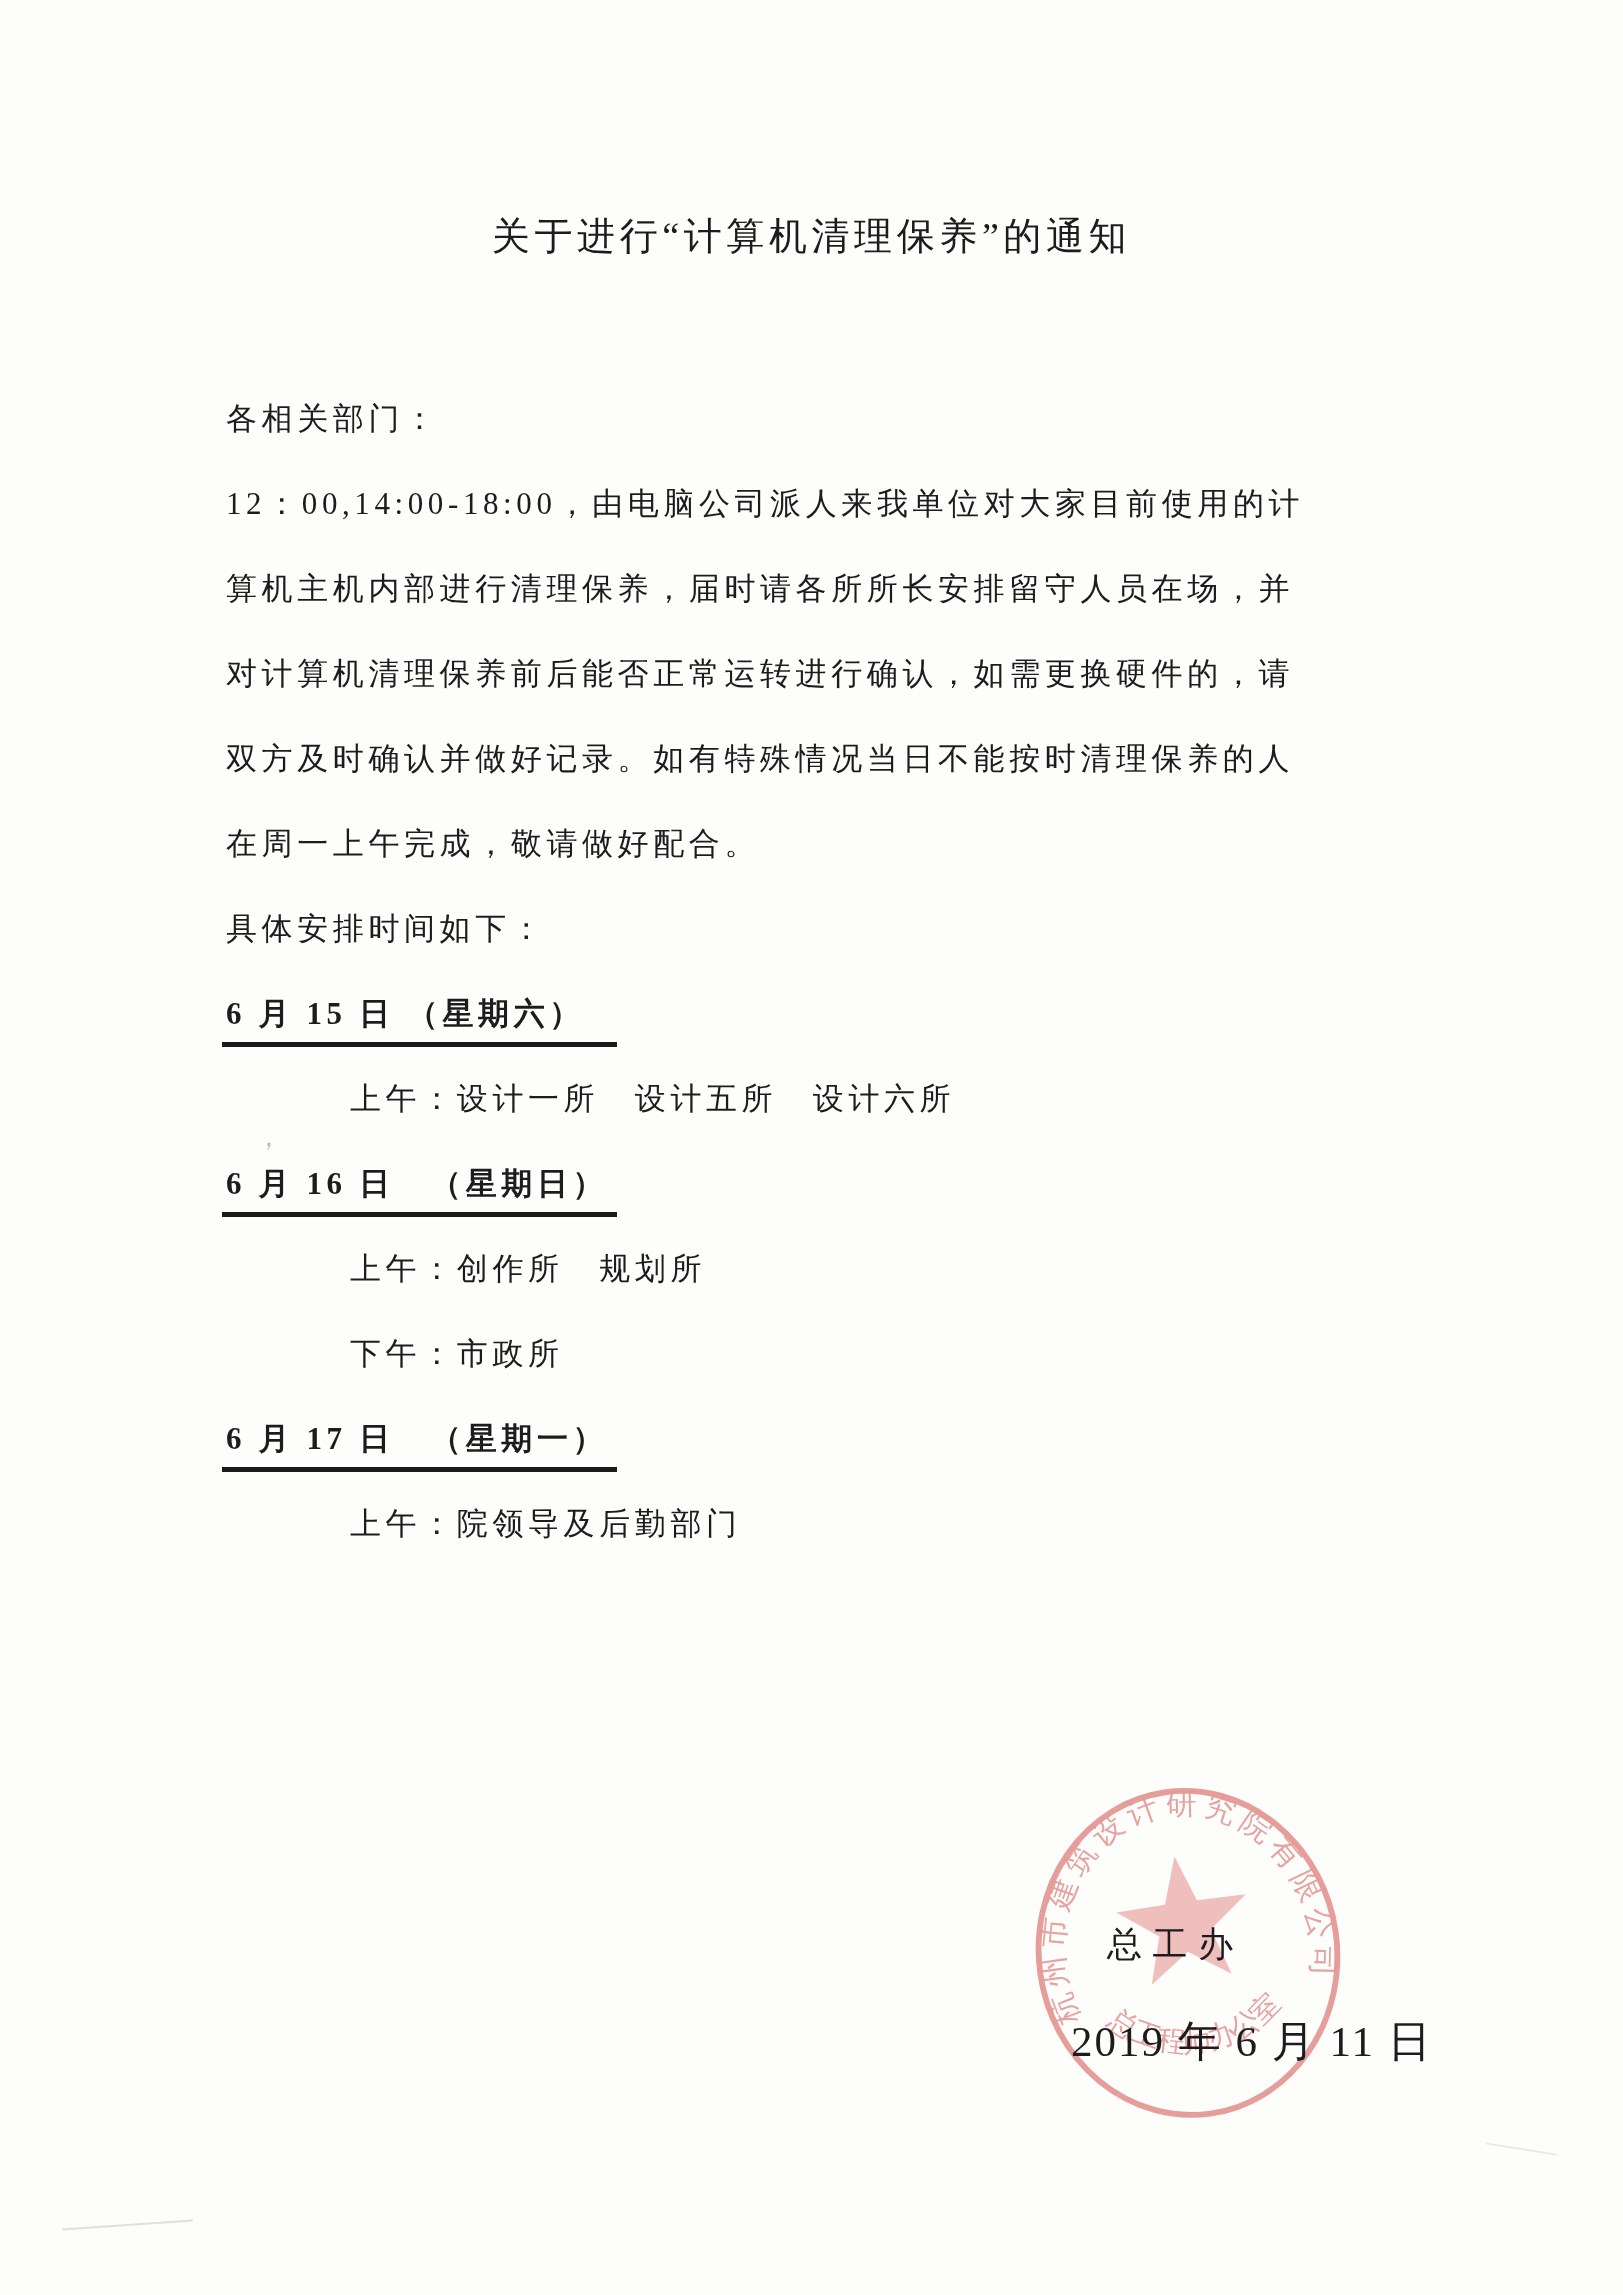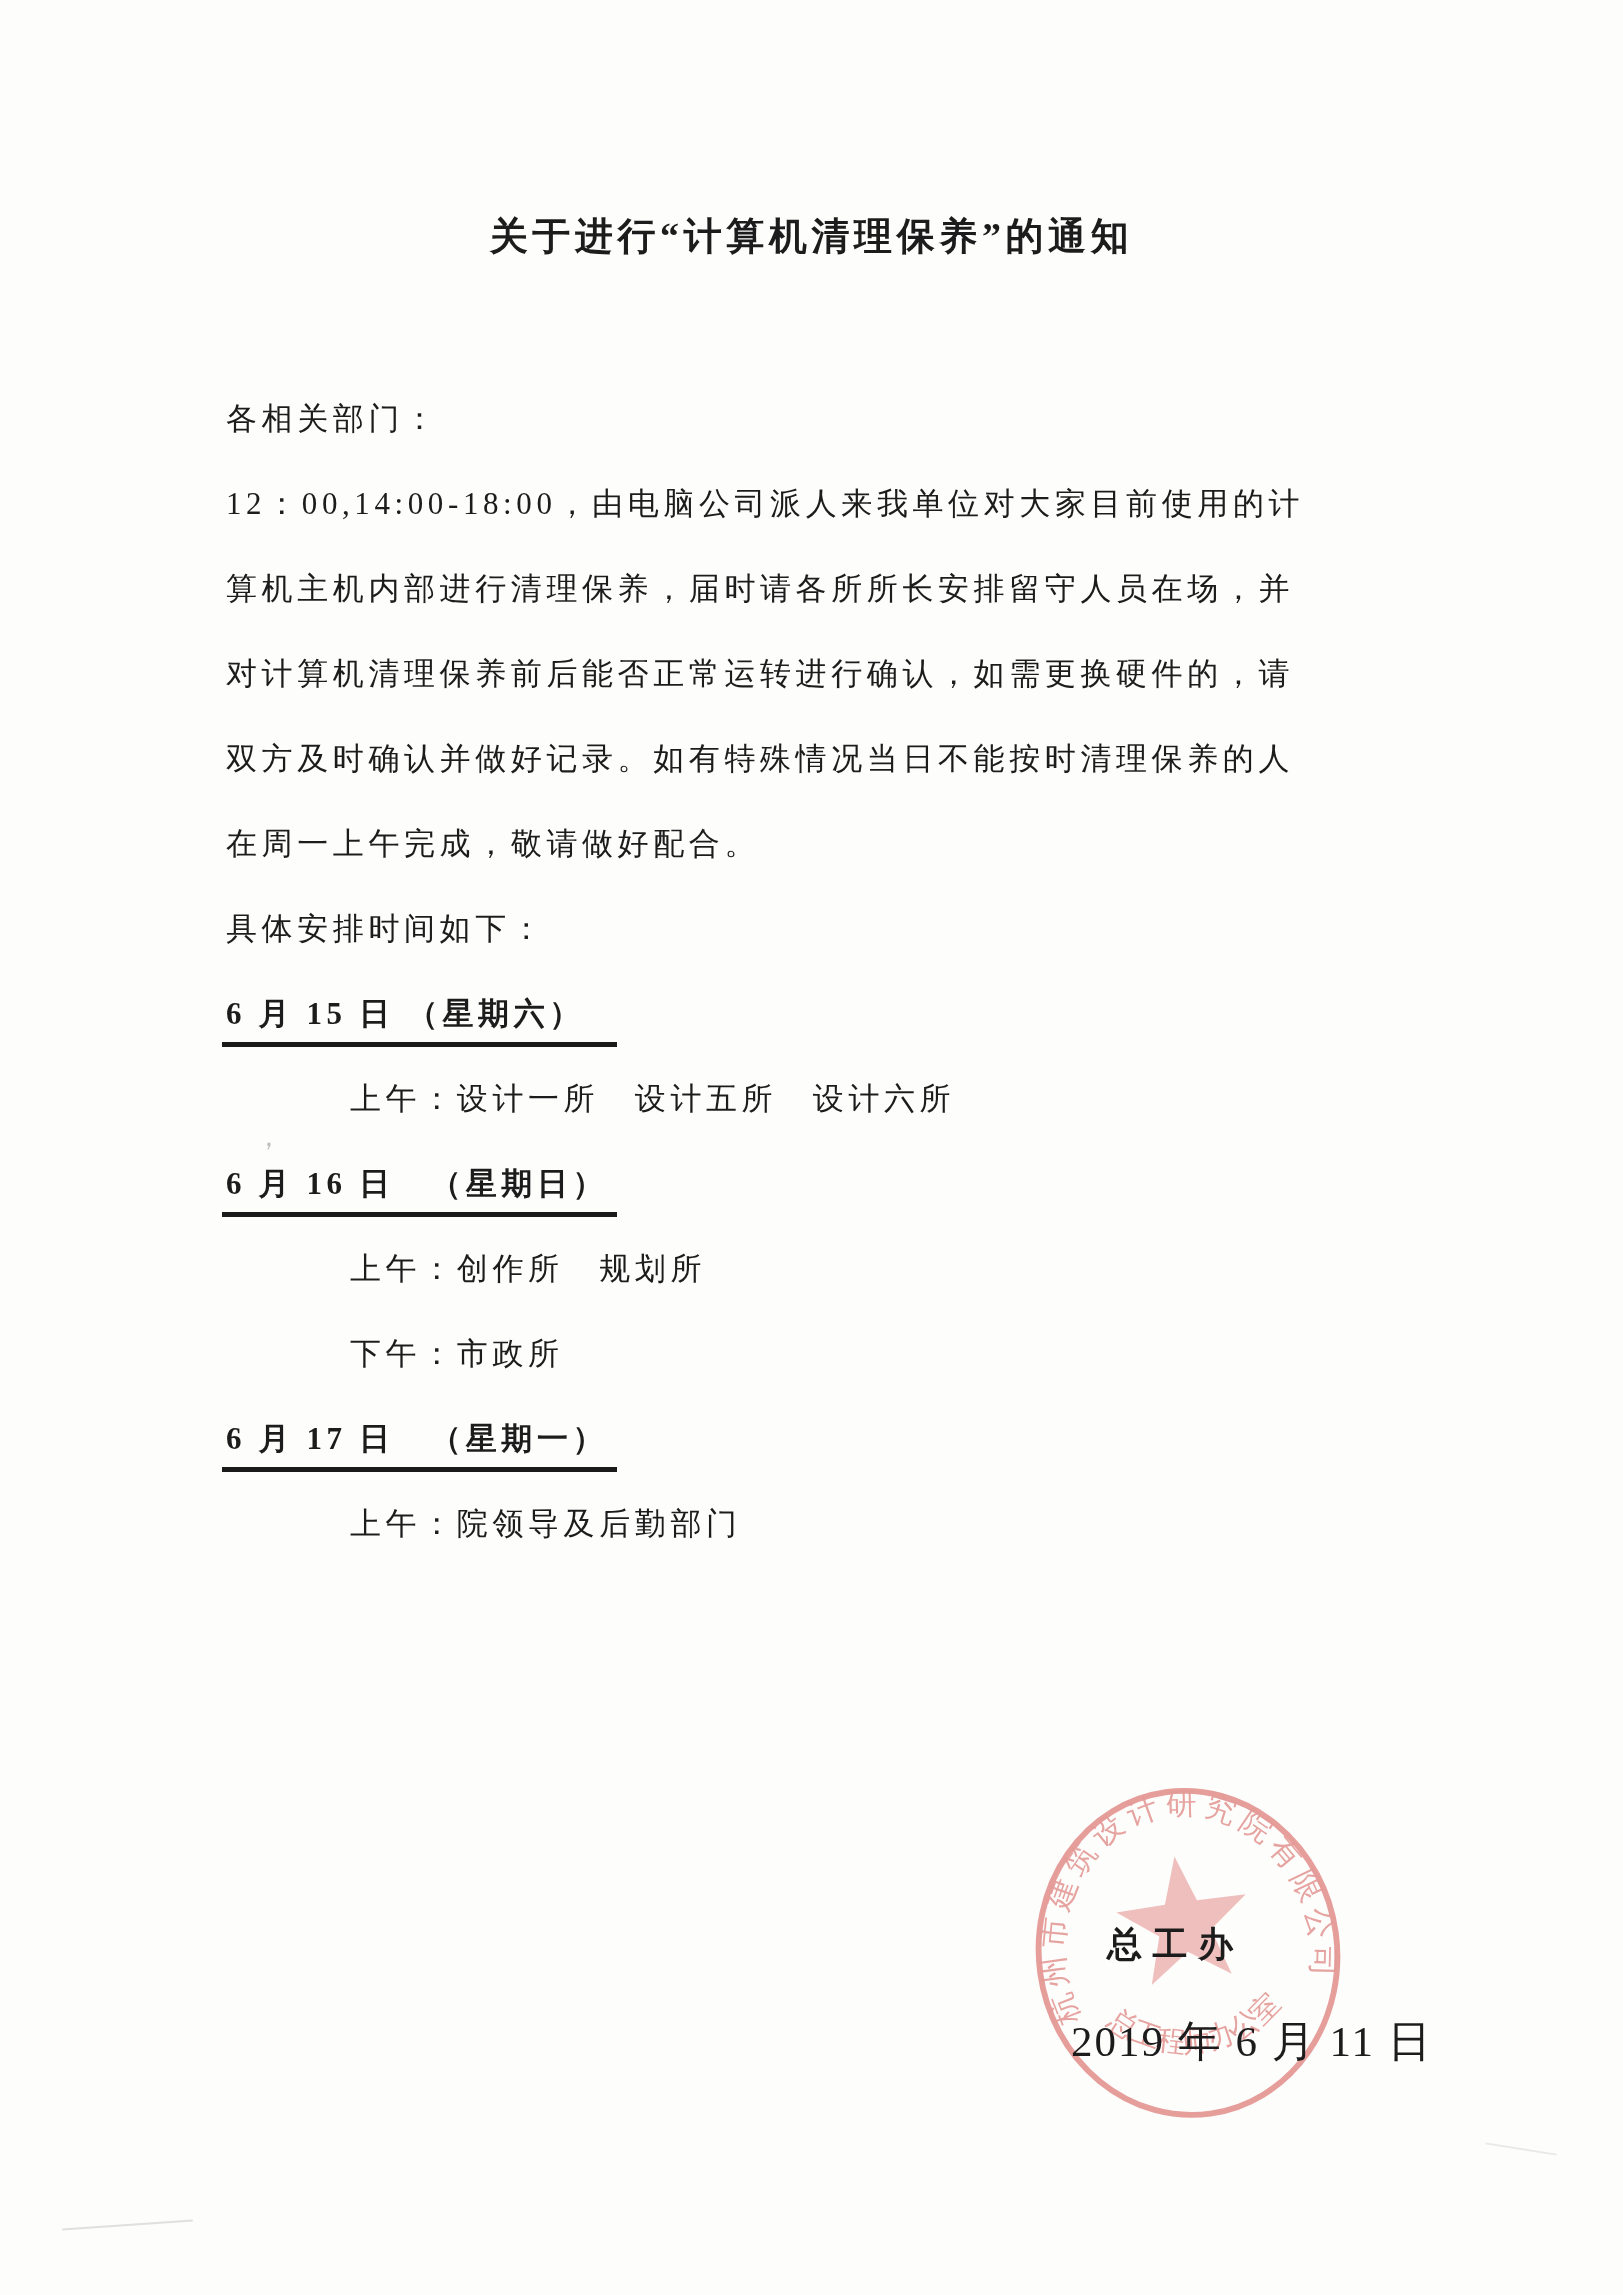--- a/index.html
+++ b/index.html
@@ -9,21 +9,21 @@
     background:#fefefdf;
     background-color:#fdfdfc;
     overflow:hidden;
     font-family:"Liberation Serif","DejaVu Serif",serif;
     color:#1c1c1c;
   }
   .doc-title{
     position:absolute;
     left:0;top:217px;width:1623px;
     text-align:center;
-    font-size:38px;font-weight:bold;
+    font-size:38px;font-weight:normal;
     letter-spacing:4.6px;line-height:1;
     white-space:pre;
   }
   .doc-body{
     position:absolute;
     left:226px;top:376px;width:1159px;
     font-size:31px;letter-spacing:4.6px;
   }
   .line{
     position:relative;
@@ -36,21 +36,20 @@
   .line.header::after{
     content:"";
     position:absolute;left:-3.9px;top:71px;
     width:395px;height:5.2px;
     background:#1a1a1a;
   }
   .sig-dept{
     position:absolute;left:1107px;top:1927px;
     font-size:35px;letter-spacing:10.5px;line-height:1;
     white-space:pre;
-    font-weight:bold;
   }
   .sig-date{
     position:absolute;left:1071px;top:2020px;
     font-size:43px;letter-spacing:2px;line-height:1;
     white-space:pre;
   }
   .stamp{
     position:absolute;left:1029px;top:1775px;
     width:318px;height:348px;
     opacity:0.85;

